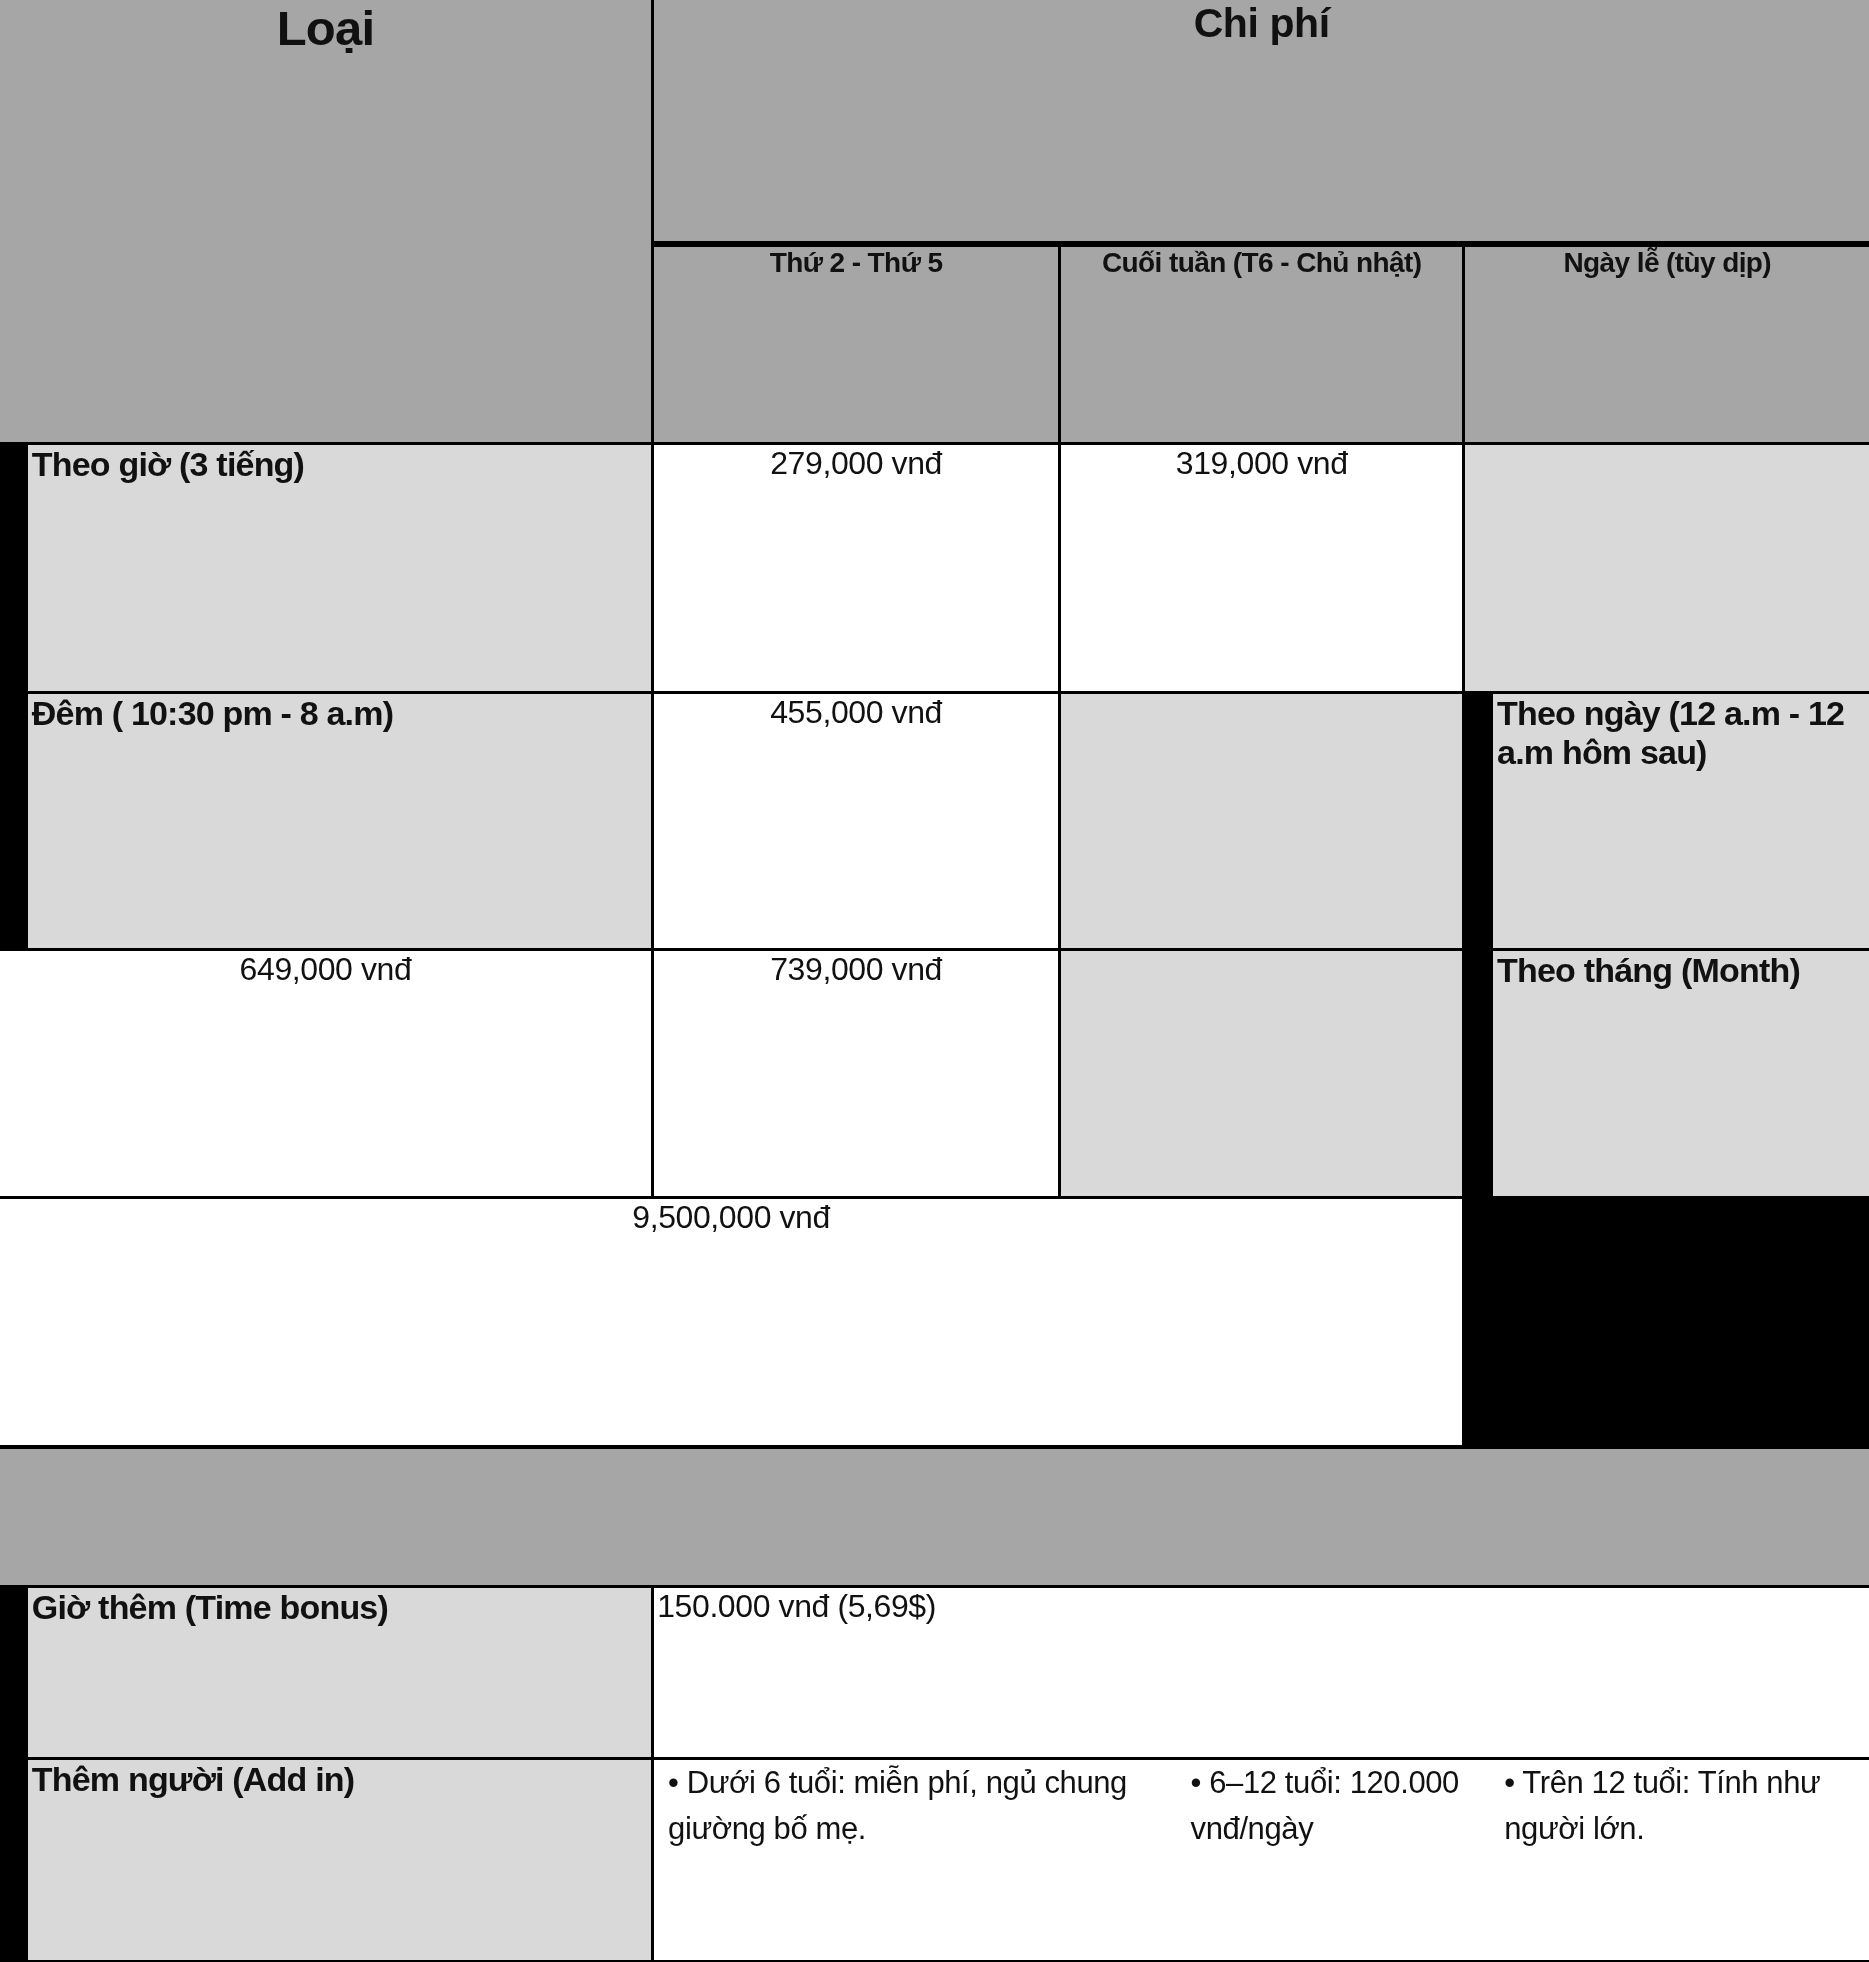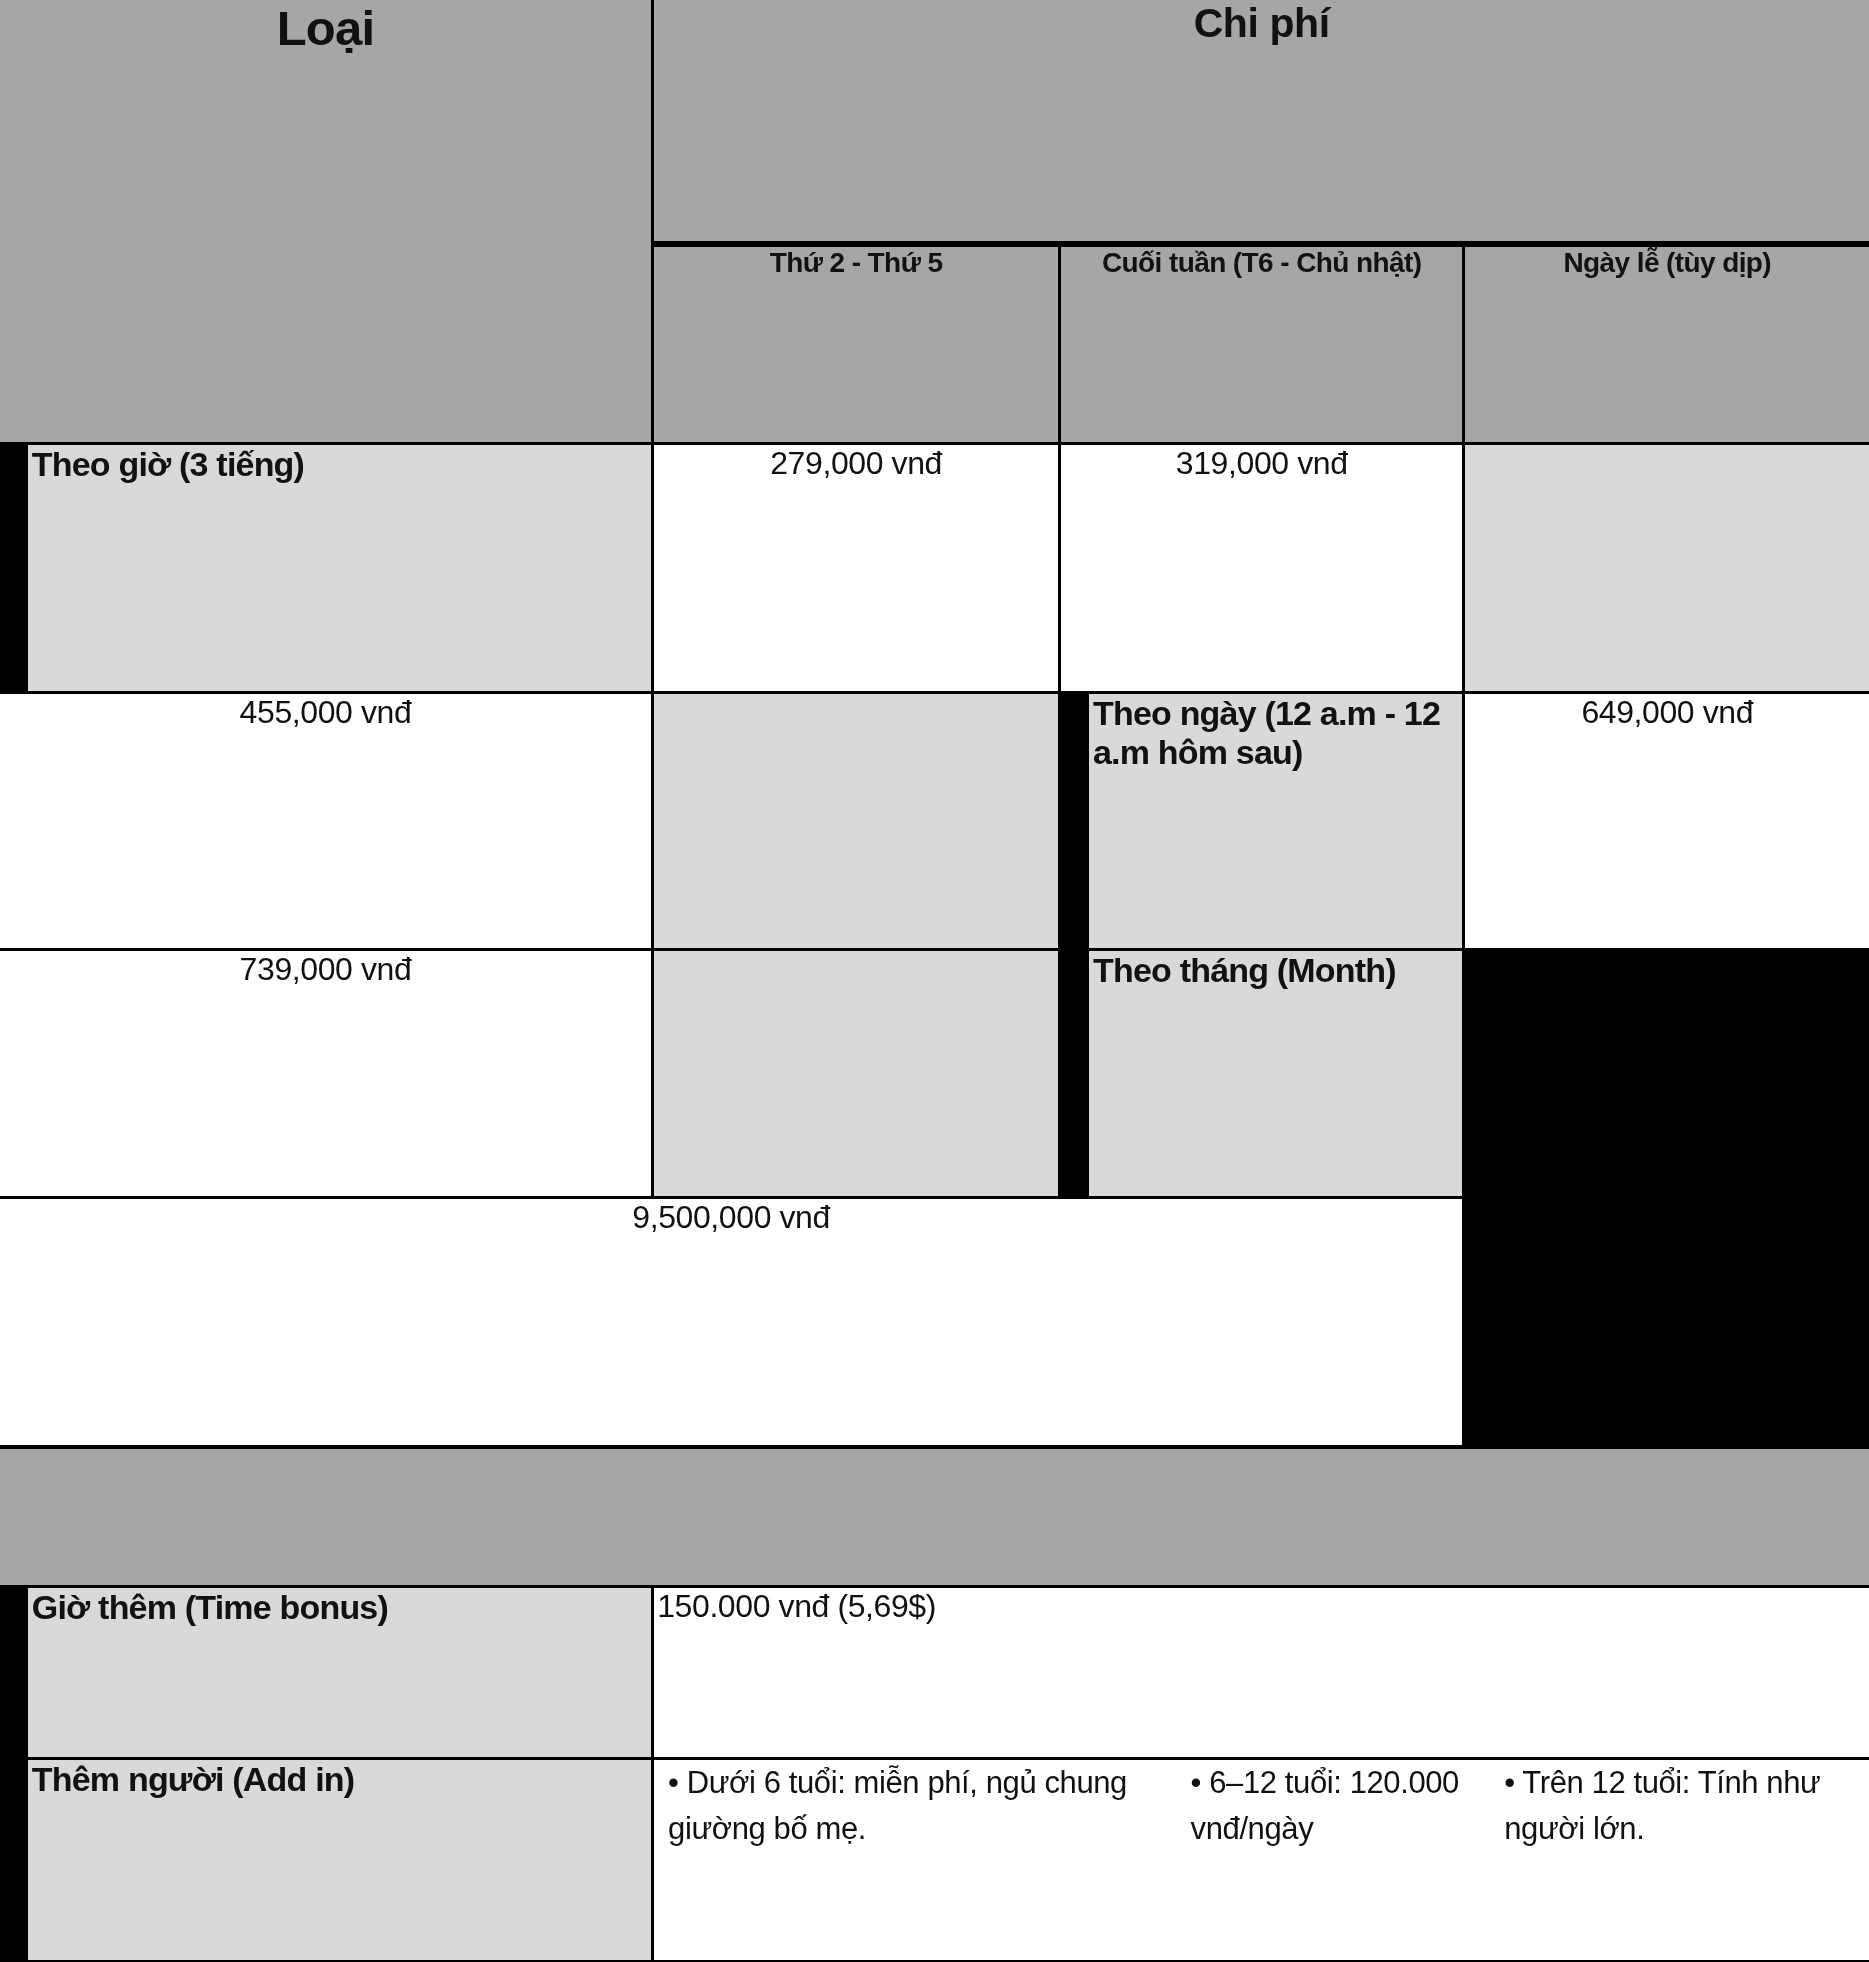--- a/index.html
+++ b/index.html
@@ -90,20 +90,23 @@
   <div class="cell val">
     <span>279,000 vnđ</span>
   </div>
   <div class="cell val">
     <span>319,000 vnđ</span>
   </div>
   <div class="cell empty">
     <span></span>
   </div>
 
+  <div class="cell lbl">
+    <span>Đêm ( 10:30 pm - 8 a.m)</span>
+  </div>
   <div class="cell val">
     <span>455,000 vnđ</span>
   </div>
   <div class="cell empty">
     <span></span>
   </div>
 
   <div class="cell lbl">
     <span>Theo ngày (12 a.m - 12 a.m hôm sau)</span>
   </div>

